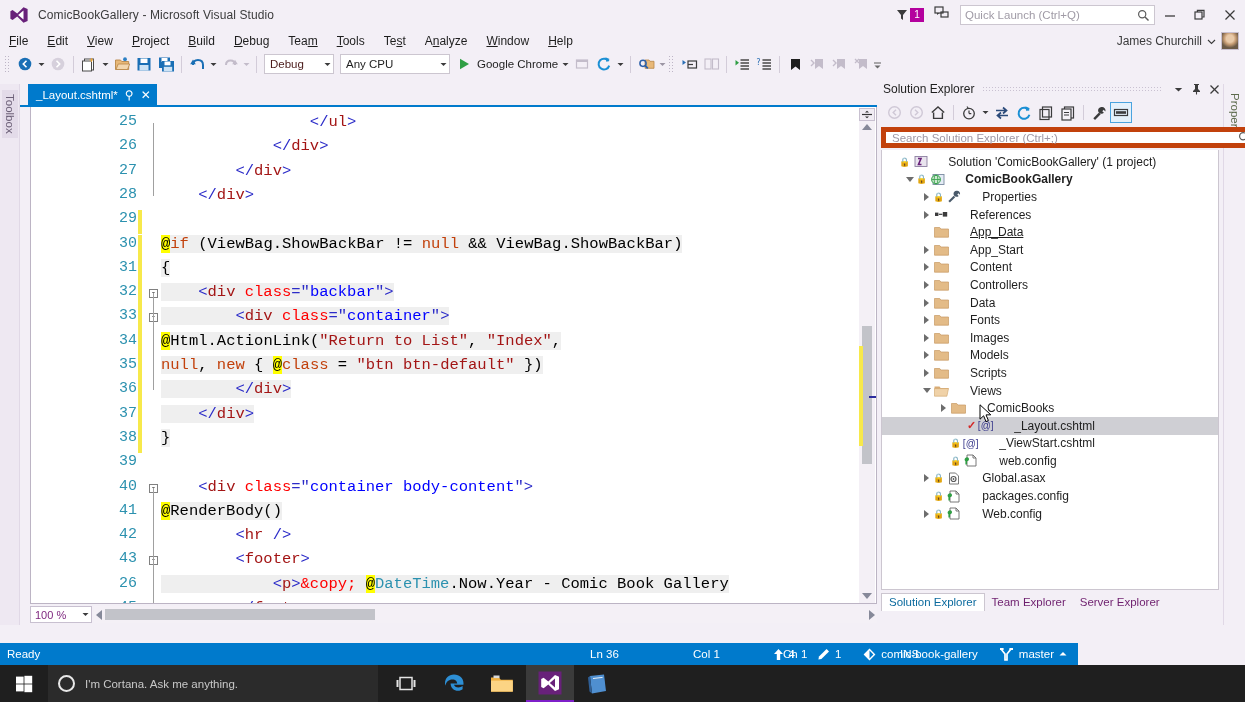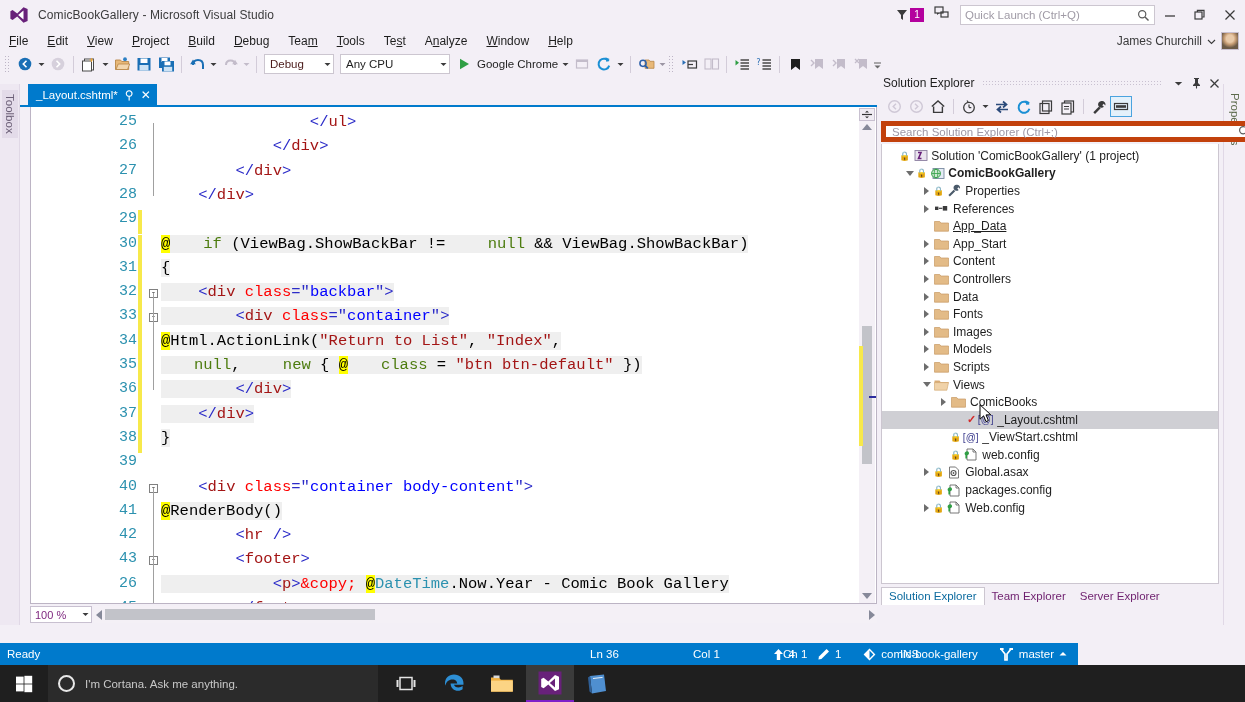--- a/index.html
+++ b/index.html
@@ -161,21 +161,21 @@
   .foldline { position: absolute; left: 4px; width: 1px; background: #a0a0a0; }
   .codeline {
     position: absolute; left: 130px;
     font-family: "Liberation Mono", monospace; font-size: 15.5px;
     white-space: pre; color: #000;
   }
   .k-tag { color: #a31515; }
   .k-brk { color: #2b2bc8; }
   .k-attr { color: #ff0000; }
   .k-val { color: #0000ff; }
-  .k-kw  { color: #4d7c0f; padding-left: 33px; }
+  .k-kw  { color: #c2410c; }
   .k-txt { color: #000000; }
   .k-type{ color: #2b91af; }
   .k-str { color: #a31515; }
   .razor-bg { background: #efefef; }
   .at-hi { background: #ffff00; }
 
   
   .vscroll {
     position: absolute; right: 1px; top: 1px; width: 16px; height: 495px;
     background: #f4f0f6;
@@ -205,21 +205,21 @@
   .hscroll { flex: 1; height: 17px; background: #f4f0f6; position: relative; display: flex; align-items: center; }
   .hs-left { width: 0;height:0;margin-left:2px;
     border-top:5px solid transparent;border-bottom:5px solid transparent;border-right:6px solid #868999; }
   .hs-right { width:0;height:0;margin-right:2px;
     border-top:5px solid transparent;border-bottom:5px solid transparent;border-left:6px solid #868999; }
   .hs-track { flex:1; height: 11px; position: relative; margin: 0 3px; }
   .hs-thumb { position:absolute; left: 0; top: 0; height: 11px; width: 270px; background: #c2c3c9; }
 
   
   .solexp {
-    position: absolute; left: 877px; top: 72px; width: 346px; height: 541px;
+    position: absolute; left: 877px; top: 78px; width: 346px; height: 541px;
     background: #f3eff6;
   }
   .se-head {
     position: absolute; left: 0; top: 0; width: 346px; height: 22px;
     display: flex; align-items: center; padding-left: 6px;
   }
   .se-title { font-size: 12px; color: #1e1e1e; }
   .se-dots { flex: 1; height: 5px; margin: 0 8px;
     background-image: radial-gradient(circle, #c9c1d1 0.6px, transparent 0.7px);
     background-size: 3px 3px; background-position: 0 2px; }
@@ -245,21 +245,21 @@
   }
   .tnode {
     position: relative; height: 17.6px; display: flex; align-items: center;
     font-size: 12px; color: #1e1e1e; white-space: nowrap;
   }
   .tnode.selected { background: #cfcfd4; }
   .tw { width: 13px; display:inline-flex; align-items:center; justify-content:center; flex:none; }
   .tri-r { width:0;height:0;border-top:4px solid transparent;border-bottom:4px solid transparent;border-left:5px solid #6d6d6d; }
   .tri-d { width:0;height:0;border-left:4px solid transparent;border-right:4px solid transparent;border-top:5px solid #6d6d6d; }
   .ticon { width: 17px; flex:none; display:inline-flex; align-items:center; justify-content:center; }
-  .tlabel { margin-left: 3px; }
+  .tlabel { margin-left: 20px; }
   .tlabel.bold { font-weight: bold; }
   .lockglyph { color: #3a8fc4; font-size: 9px; margin-right: 1px; }
   .atglyph { color: #3a3a8c; font-size: 10px; }
   .checkglyph { color: #d42a2a; font-size: 11px; font-weight: bold; margin-right: 1px; }
 
   .se-tabs {
     position: absolute; left: 4px; bottom: 8px; width: 338px; height: 20px;
     display: flex; align-items: flex-end;
   }
   .se-tab { font-size: 11.5px; color: #6e1f6e; padding: 2px 7px 3px 7px; }

